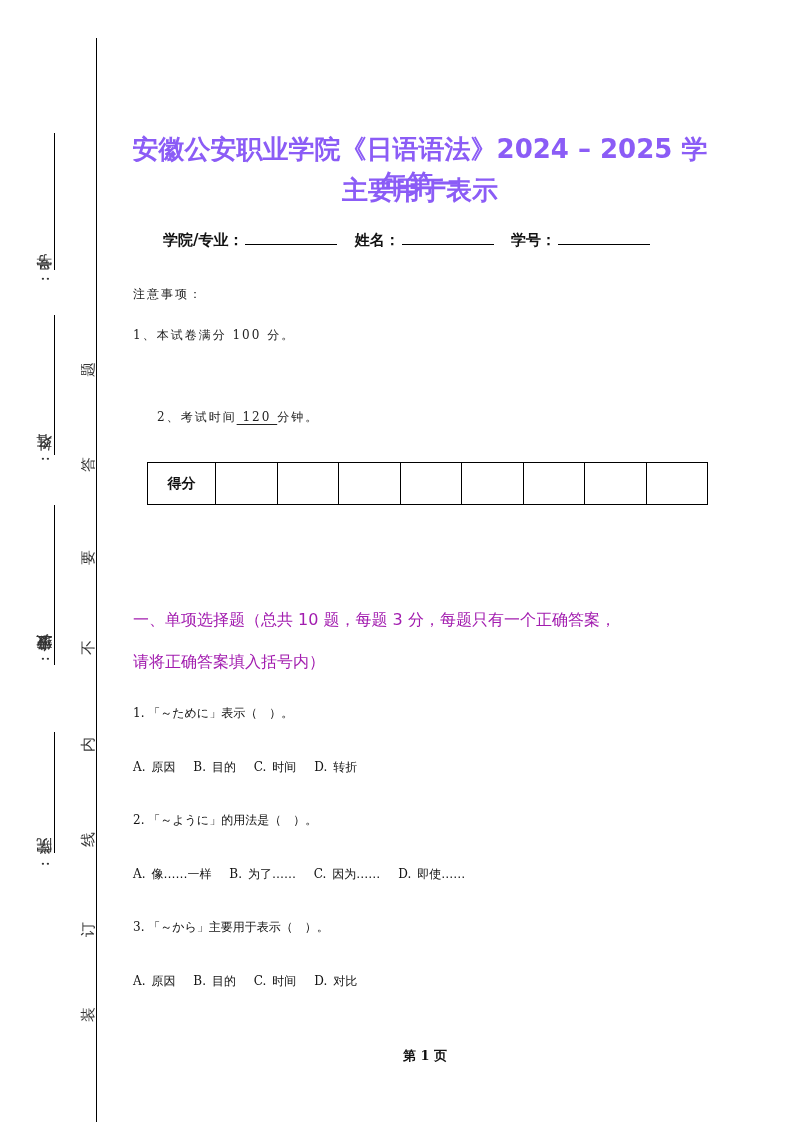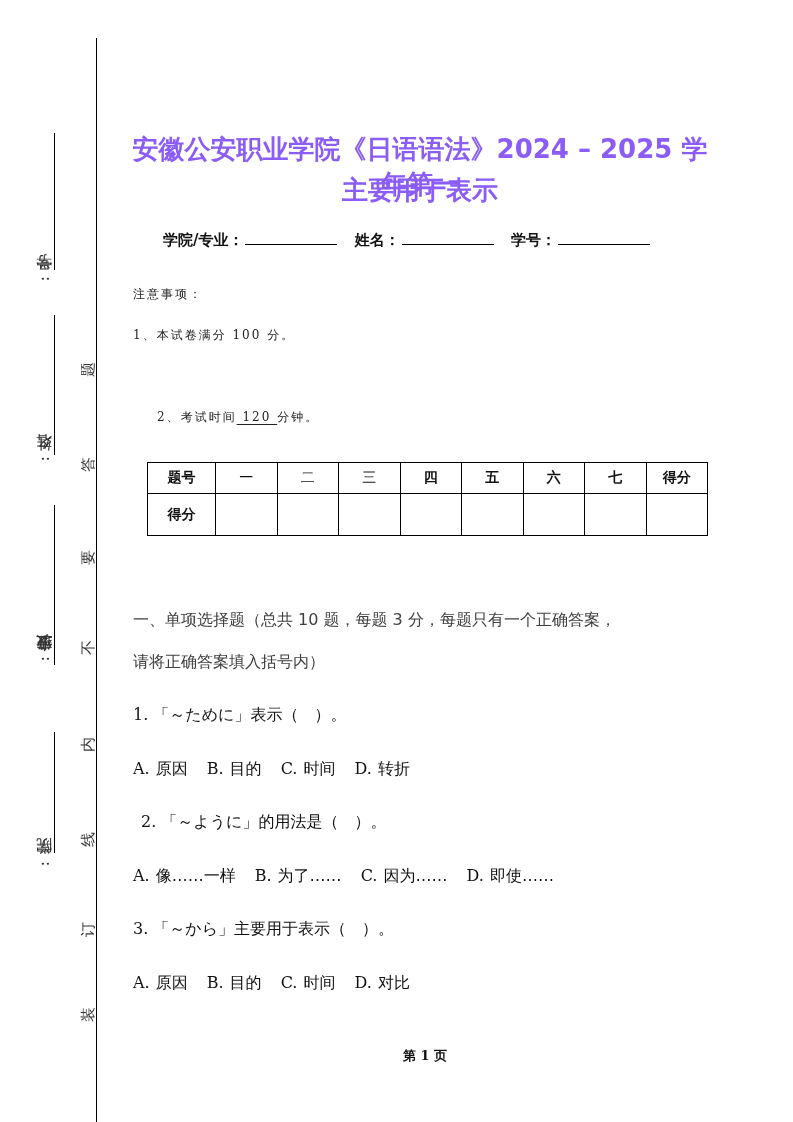--- a/index.html
+++ b/index.html
@@ -20,23 +20,23 @@
 
   table.score { position:absolute; left:147px; top:462px; border-collapse:collapse; font-family:"DejaVu Sans","Liberation Sans",sans-serif; font-size:14px; font-weight:bold; }
   table.score td { border:1.2px solid #000; text-align:center; padding:0; }
   table.score tr.h td { height:30px; }
   table.score tr.r1 td { height:41px; }
   table.score tr.r2 td { height:51px; }
   table.score td.first { width:67px; }
   table.score td.c { width:60.5px; }
   table.score td.light { font-weight:normal; }
 
-  .q { font-family:"DejaVu Sans","Liberation Sans",sans-serif; font-size:16px; color:#111; }
+  .q { font-family:"DejaVu Sans","Liberation Sans",sans-serif; font-size:12px; color:#111; }
   .q .num { font-family:"DejaVu Serif","Liberation Serif",serif; }
-  .sec { font-family:"DejaVu Sans","Liberation Sans",sans-serif; font-size:16px; color:#404040; }
+  .sec { font-family:"DejaVu Sans","Liberation Sans",sans-serif; font-size:16px; color:#a21caf; }
   .opt { margin-right:14px; }
   .opt .lt { font-family:"DejaVu Serif","Liberation Serif",serif; margin-right:6px; }
 
   .footer { position:absolute; top:1047px; left:0; width:850px; text-align:center; font-family:"DejaVu Serif","Liberation Serif",serif; font-weight:bold; font-size:13px; }
 </style>
 </head>
 <body>
 
 <div>
   <div class="binding-line"></div>
@@ -70,31 +70,20 @@
 </div>
 
 <div class="line notice" style="top:286px;">注意事项：</div>
 <div class="line notice" style="top:327px;">1、本试卷满分 100 分。</div>
 <div class="line notice" style="top:409px;margin-left:24px;">
   <span>2、考试时间</span><span class="u"> 120 </span><span>分钟。</span>
 </div>
 
 <table class="score">
   <tbody>
-      <tr class="h">
-    <td class="first">题号</td>
-    <td class="c light">一</td>
-    <td class="c light">二</td>
-    <td class="c light">三</td>
-    <td class="c">四</td>
-    <td class="c">五</td>
-    <td class="c">六</td>
-    <td class="c">七</td>
-    <td class="c">得分</td>
-  </tr>
   <tr class="r1">
     <td class="first">得分</td>
     <td class="c"></td>
     <td class="c"></td>
     <td class="c"></td>
     <td class="c"></td>
     <td class="c"></td>
     <td class="c"></td>
     <td class="c"></td>
     <td class="c"></td>
@@ -109,21 +98,21 @@
   <span class="num">1.</span>
   <span>「～ために」表示（　）。</span>
 </div>
 <div class="line q" style="top:759px;">
   <span class="opt"><span class="lt">A.</span><span>原因</span></span>
   <span class="opt"><span class="lt">B.</span><span>目的</span></span>
   <span class="opt"><span class="lt">C.</span><span>时间</span></span>
   <span class="opt"><span class="lt">D.</span><span>转折</span></span>
 </div>
 
-<div class="line q" style="top:812px;margin-left:8px;">
+<div class="line q" style="top:812px;">
   <span class="num">2.</span>
   <span>「～ように」的用法是（　）。</span>
 </div>
 <div class="line q" style="top:866px;">
   <span class="opt"><span class="lt">A.</span><span>像……一样</span></span>
   <span class="opt"><span class="lt">B.</span><span>为了……</span></span>
   <span class="opt"><span class="lt">C.</span><span>因为……</span></span>
   <span class="opt"><span class="lt">D.</span><span>即使……</span></span>
 </div>
 

